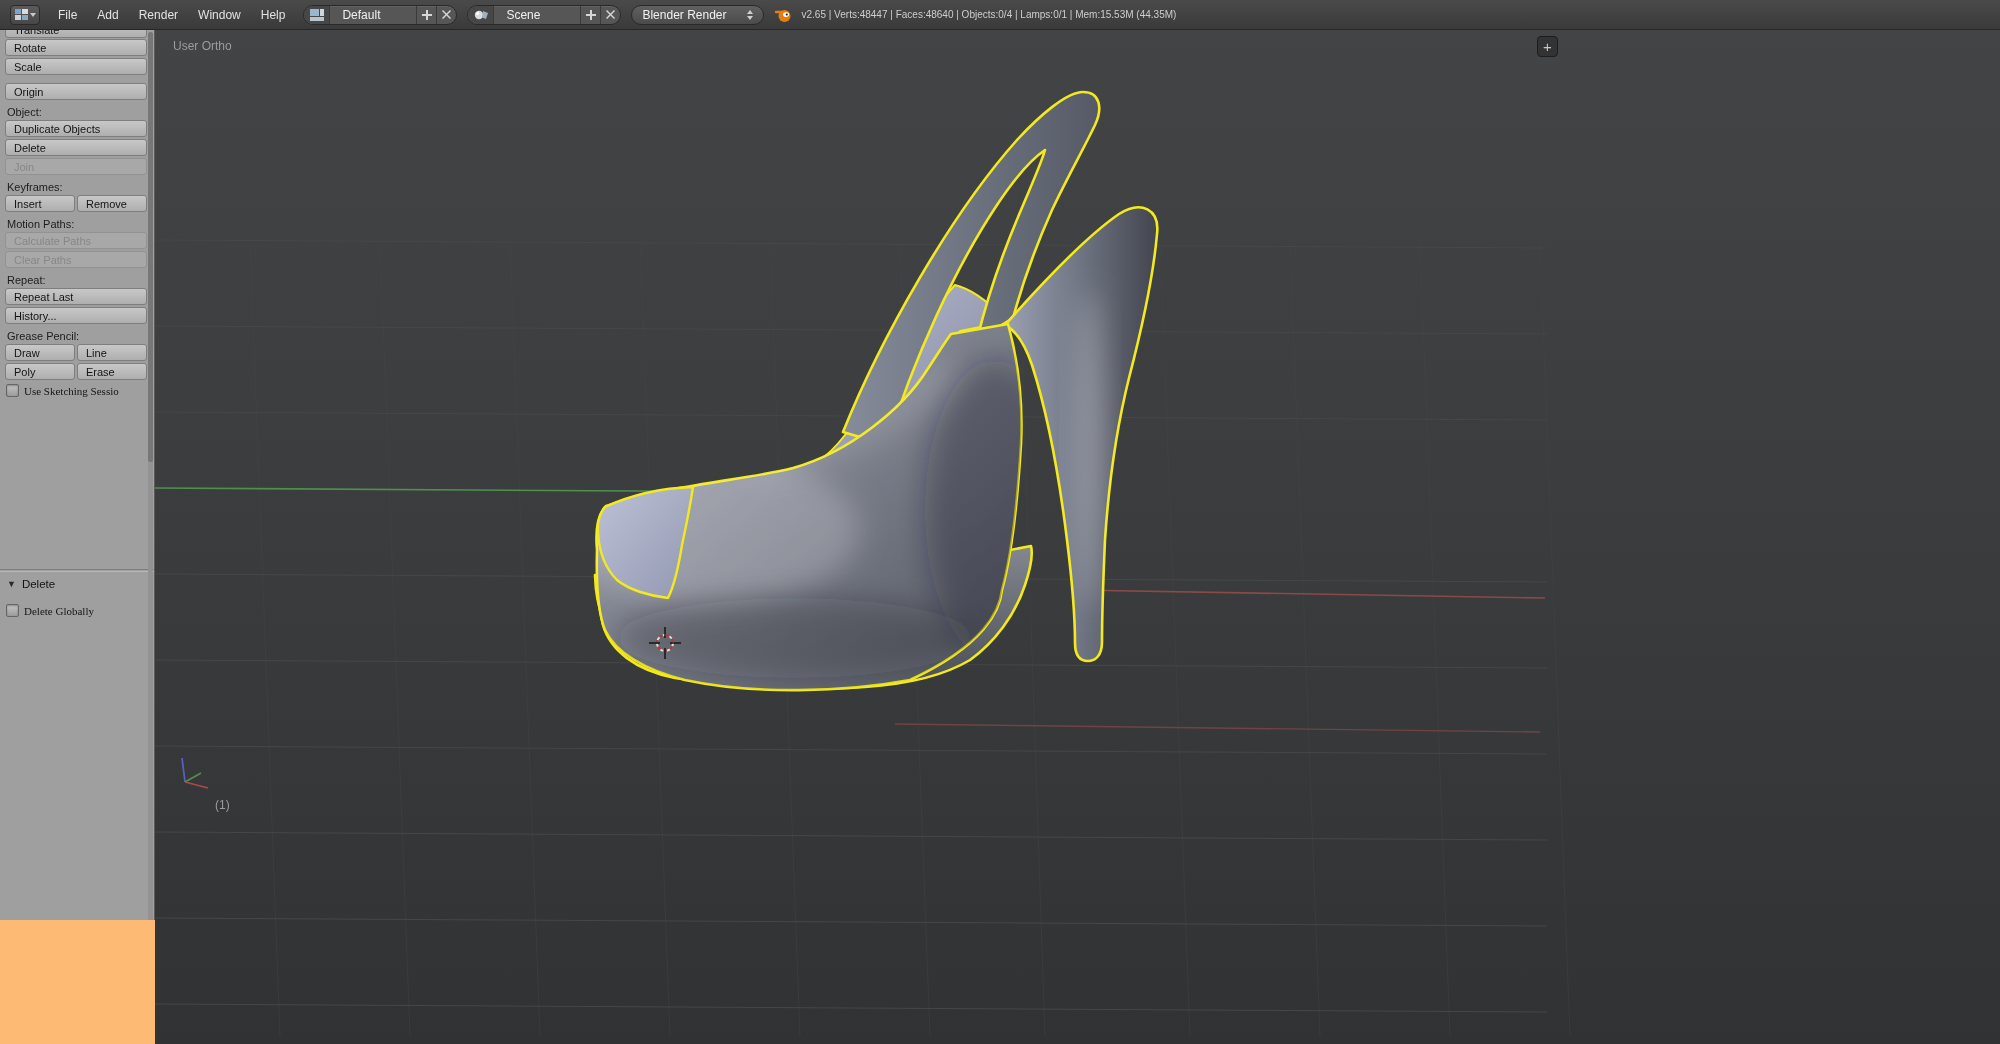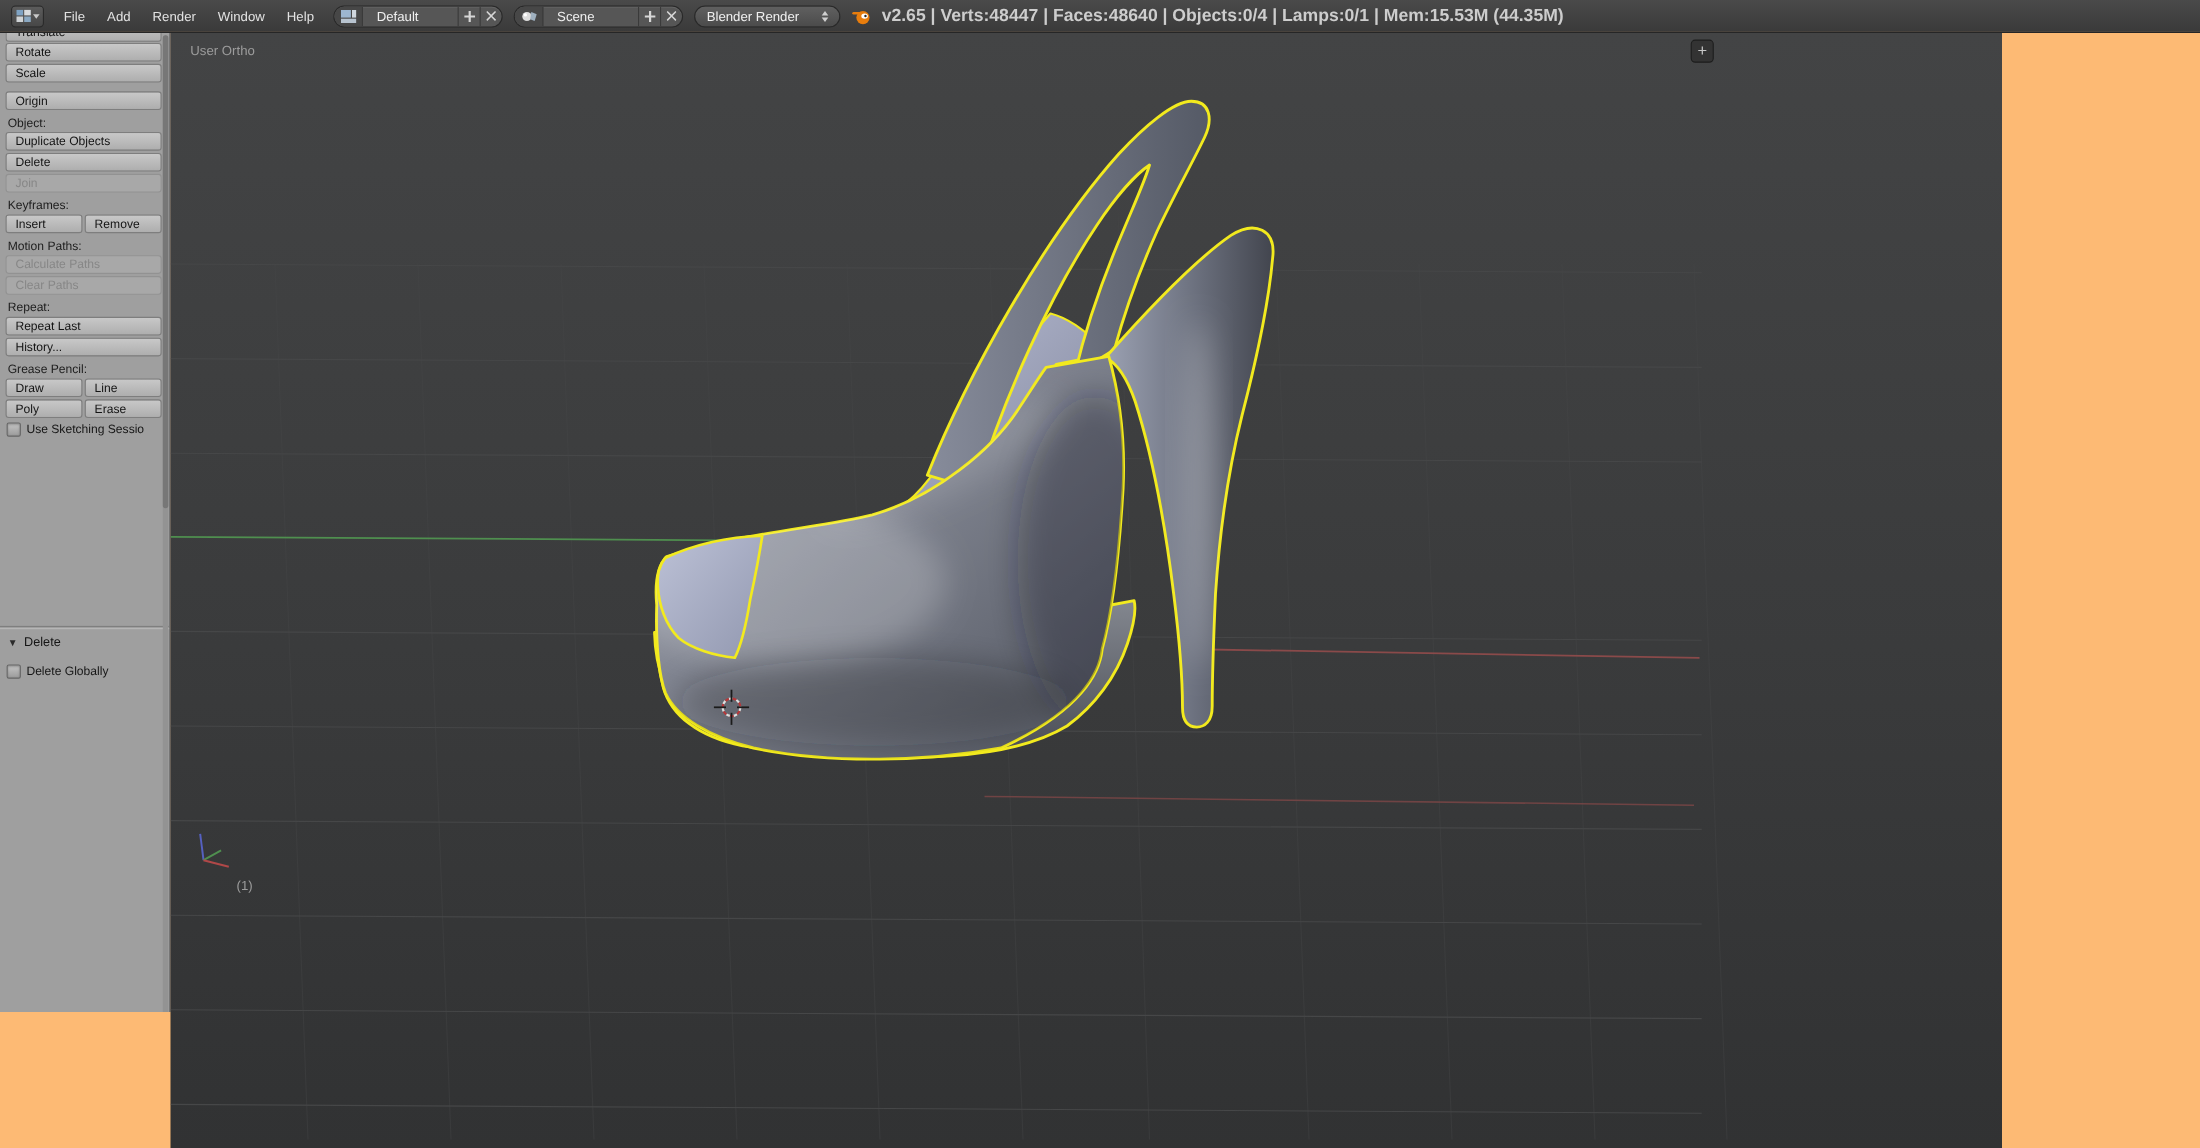--- a/index.html
+++ b/index.html
@@ -37,56 +37,56 @@
   .idsel .mini { width:20px; height:100%; display:flex; align-items:center; justify-content:center; border-left:1px solid #3a3a3a; cursor:pointer; }
   .dropdown {
     height:20px; border-radius:10px; border:1px solid #292929;
     background:linear-gradient(#606060,#4b4b4b);
     display:flex; align-items:center; gap:20px; padding:0 10px; font-size:12px; color:#f0f0f0; cursor:pointer;
   }
   .updown { display:flex; flex-direction:column; gap:2px; }
   .updown b { width:0; height:0; border-left:3.5px solid transparent; border-right:3.5px solid transparent; }
   .updown b.up { border-bottom:4px solid #cfcfcf; }
   .updown b.dn { border-top:4px solid #cfcfcf; }
-  .stats { font-size:16px; color:#cdcdcd; white-space:nowrap;font-weight:bold; }
+  .stats { font-size:10px; color:#cdcdcd; white-space:nowrap; }
 
   
   .toolshelf {
     position:absolute; left:0; top:30px; width:155px; height:890px;
     background:#9f9f9f; border-right:1px solid #5c5c5c;
     padding:0 7px 0 5px; overflow:hidden;
   }
   .clipwrap { height:9px; overflow:hidden; }
   .tbtn {
     height:17px; background:linear-gradient(#c8c8c8,#aeaeae);
     border:1px solid #7e7e7e; border-radius:3px;
     font-size:11px; color:#141414; display:flex; align-items:center;
     padding-left:8px; margin-bottom:2px; cursor:pointer; white-space:nowrap; overflow:hidden;
   }
   .tbtn.disabled { background:#a8a8a8; color:#878787; border-color:#929292; cursor:default; }
   .trow { display:flex; gap:2px; margin-bottom:2px; }
   .trow .tbtn { flex:1; margin-bottom:0; }
   .tlabel { font-size:11px; color:#1d1d1d; margin:6px 0 2px 2px; }
-  .tcheck { display:flex; align-items:center; gap:5px; margin:4px 0 2px 1px; cursor:pointer; }
+  .tcheck { display:flex; align-items:center; gap:5px; margin:4px 0 2px 1px; cursor:pointer;font-family:Liberation Serif, serif; }
   .cbox {
     width:13px; height:13px; flex:none; border:1px solid #666; border-radius:2px;
     background:linear-gradient(#c4c4c4,#9c9c9c); box-shadow:inset 0 1px 2px rgba(0,0,0,.3);
   }
   .clabel { font-size:11px; color:#161616; white-space:nowrap; overflow:hidden; }
   .shelf-spacer { height:166px; }
   .divider { height:3px; border-top:1px solid #7f7f7f; border-bottom:1px solid #b8b8b8; margin:4px -7px 4px -5px; }
   .redo-header { display:flex; align-items:center; gap:6px; padding:2px 0 2px 2px; cursor:pointer; }
   .tri { font-size:9px; color:#2a2a2a; }
   .redo-title { font-size:11.5px; color:#141414; }
   .shelf-scroll { position:absolute; right:1px; top:2px; width:5px; height:1008px; background:#939393; border-radius:3px; }
   .shelf-thumb { position:absolute; right:0; top:0; width:5px; height:430px; background:#777; border-radius:3px; cursor:pointer; }
 
   
   .viewport {
-    position:absolute; left:155px; top:30px; width:1665px; height:1014px;
+    position:absolute; left:155px; top:30px; width:1845px; height:1014px;
     background:linear-gradient(#434445 0%, #3a3b3c 55%, #313233 100%);
     overflow:hidden; cursor:crosshair;
   }
   .vp-svg { position:absolute; left:0; top:0; }
   .vp-top { position:absolute; left:18px; top:9px; font-size:12px; color:#9c9c9c; }
   .vp-frame { position:absolute; left:60px; top:768px; font-size:12px; color:#9c9c9c; }
   .expand-tab {
     position:absolute; left:1382px; top:6px; width:21px; height:21px;
     background:#333; border:1px solid #1d1d1d; border-radius:4px;
     color:#c6c6c6; font-size:15px; line-height:19px; text-align:center; cursor:pointer;

